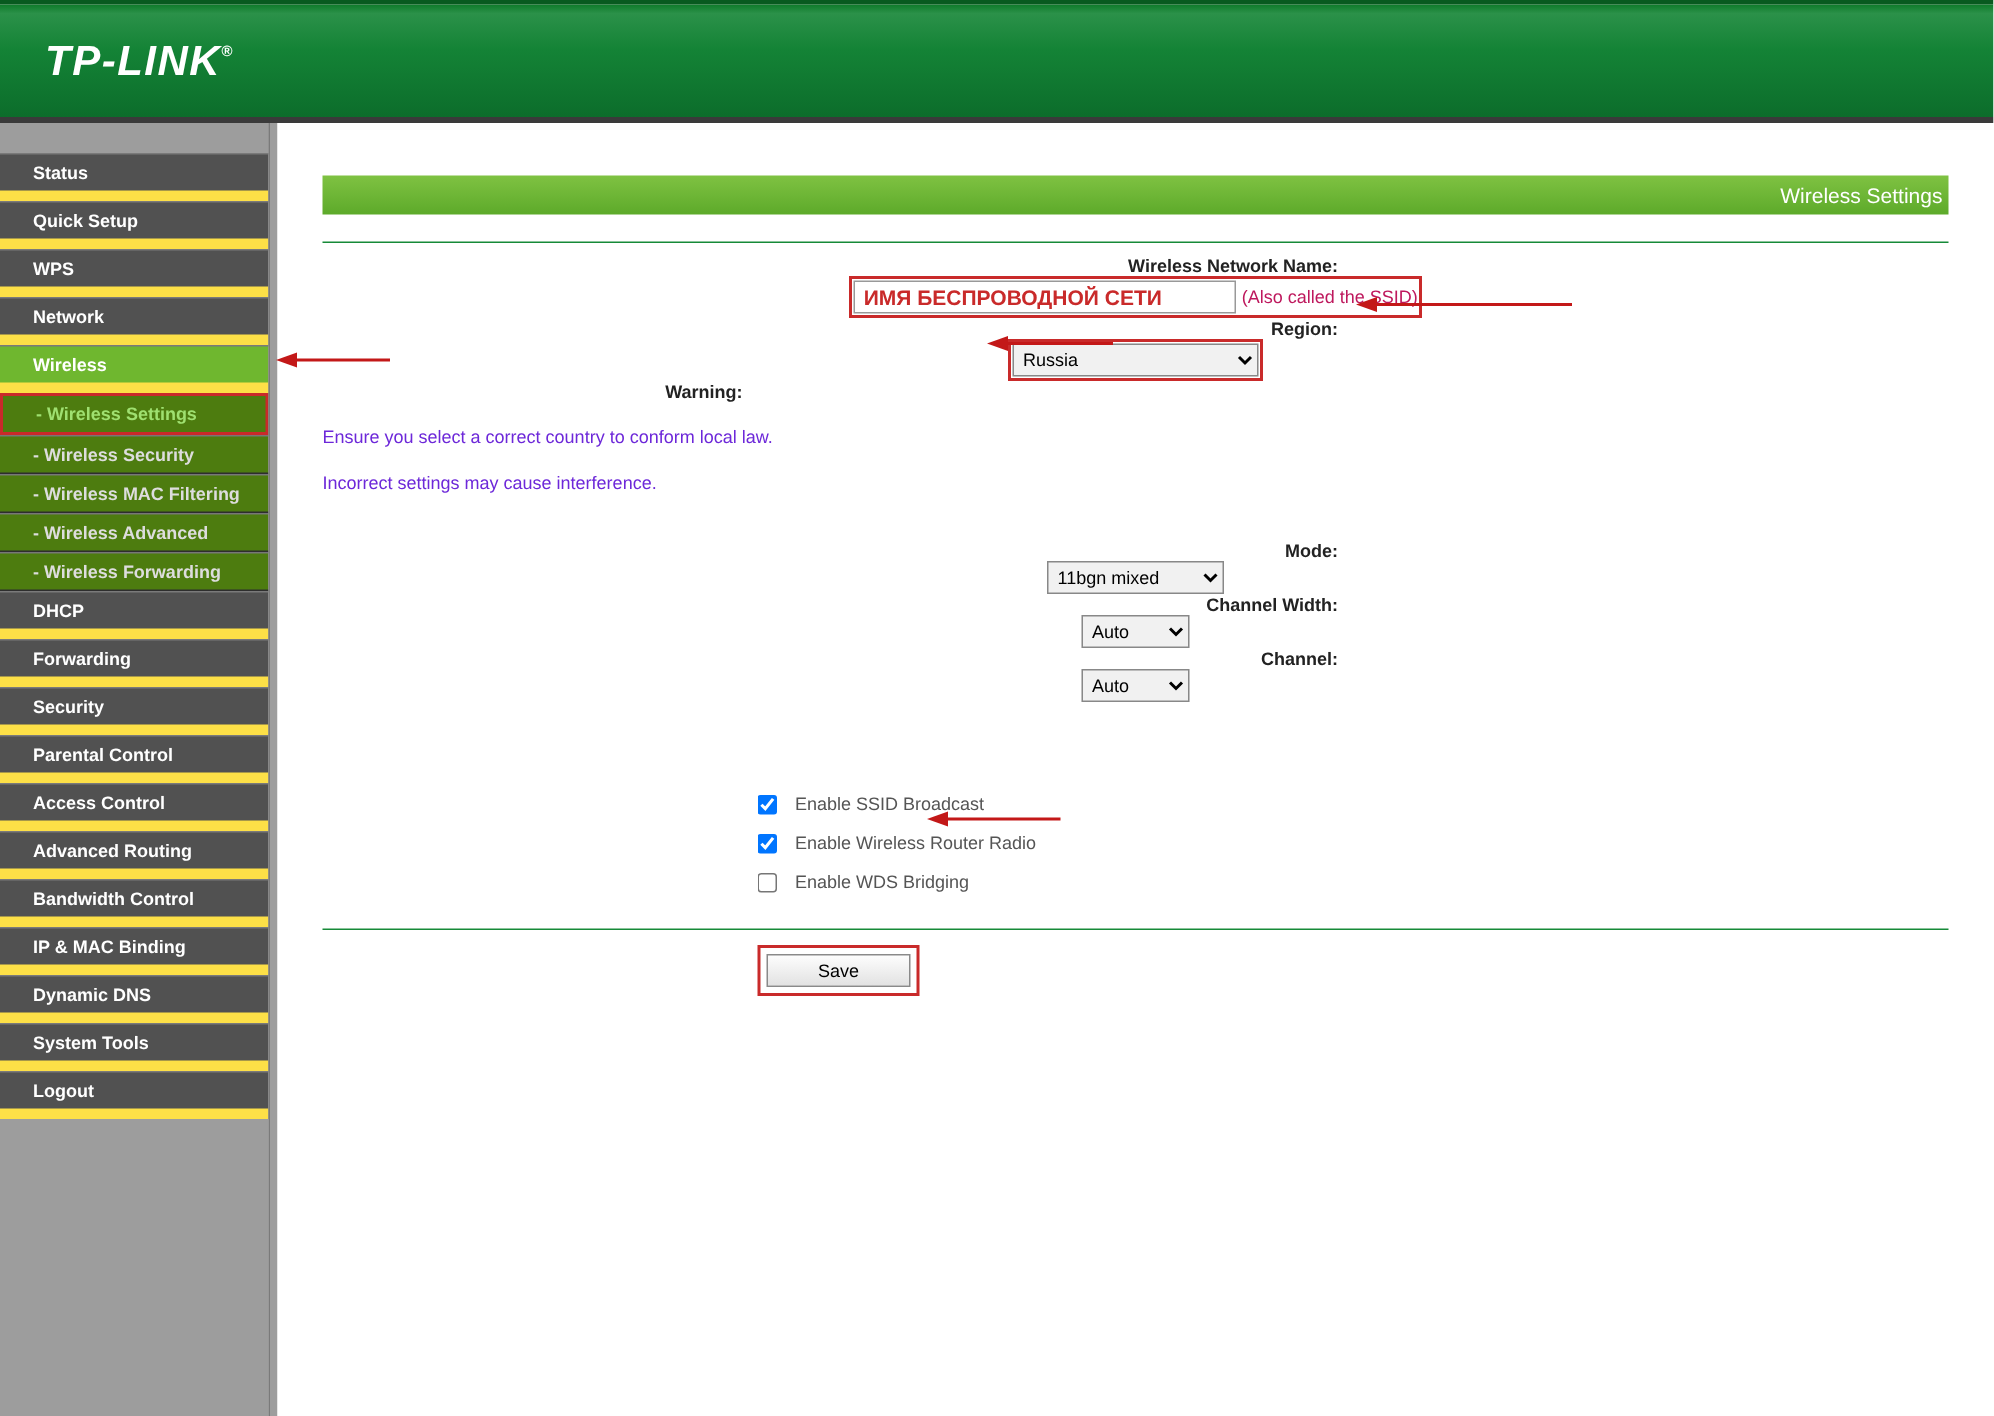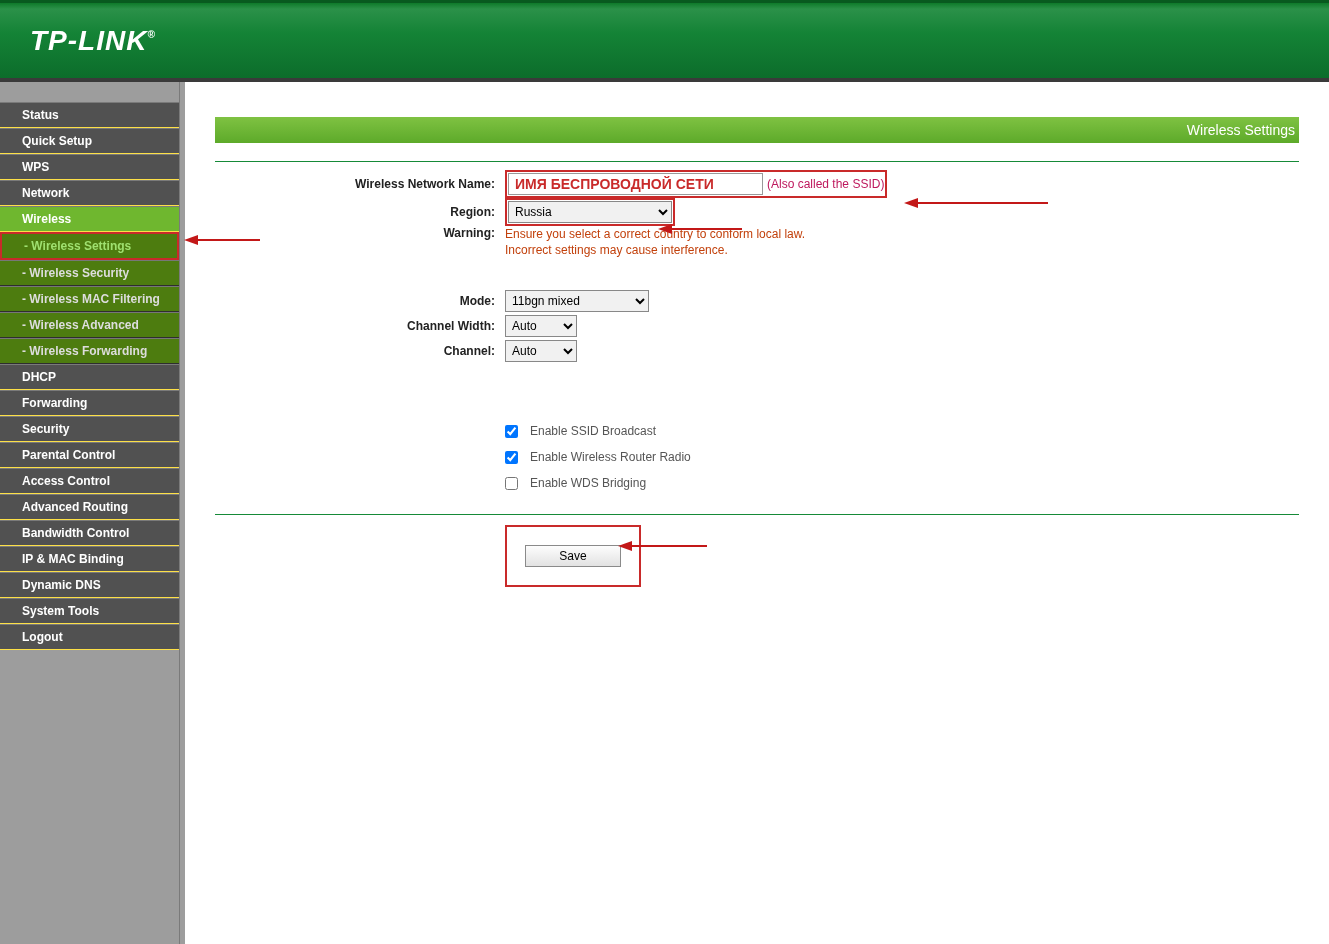--- a/index.html
+++ b/index.html
@@ -10,53 +10,53 @@
 .logo { color: #fff; font-size: 28px; font-weight: 700; letter-spacing: 1px; font-style: italic; }
 .logo sup { font-size: 10px; vertical-align: top; position: relative; top: 4px; }
 
 
 .layout { display: flex; height: calc(944px - 82px); }
 .sidebar { width: 179px; background: #9d9d9d; height: 100%; }
 .resizer { width: 6px; background: #9d9d9d; border-left: 1px solid #7a7a7a; }
 .main { flex: 1; background: #fff; padding: 35px 30px 0 30px; overflow: auto; }
 
 
-.nav-item { display: block; padding: 5px 6px 5px 22px; color: #fff; font-weight: bold; font-size: 12px; background: #515151; border-top: 1px solid #7a7a7a; border-bottom: 1px solid #fde047; cursor: pointer; }
+.nav-item { display: block; padding: 5px 6px 5px 22px; color: #fff; font-weight: bold; font-size: 12px; background: #515151; border-top: 1px solid #7a7a7a; border-bottom: 7px solid #fde047; cursor: pointer; }
 .nav-item.top-level { padding-left: 22px; }
 .nav-item.active-parent { background: #6fb72f; }
 .nav-sub { background: #4d7c0f; padding: 5px 6px 5px 22px; color: #ddd; font-size: 12px; border-top: 1px solid #777; border-bottom: 1px solid #2e2e2e; cursor: pointer; font-weight: bold; }
 .nav-sub.active { color: #9fe070; }
 .nav-spacer { height: 20px; background: #9d9d9d; }
 
 
 .highlight-box { border: 2px solid #c92a2a; }
 
 
 .page-title-bar { background: linear-gradient(to bottom, #7fc242, #5daa2a); color: #fff; font-weight: normal; font-size: 14px; padding: 5px 4px; text-align: right; }
 .section-divider { border: none; border-top: 1px solid #168a38; margin: 18px 0 8px 0; }
 
 
 .form { margin-top: 4px; }
-.form-row { display: flex; align-items: center; min-height: 25px; }
+.form-row { display: flex; align-items: center; min-height: 25px; flex-direction: column; }
 .form-label { width: 290px; text-align: right; padding-right: 10px; color: #222; font-weight: bold; font-size: 12px; }
 .form-control { flex: 1; display: flex; align-items: center; gap: 6px; color: #444; }
 .ssid-input { width: 255px; height: 22px; border: 1px solid #999; padding: 1px 6px; font-size: 14px; color: #c92a2a; font-weight: bold; background: #fff; }
 .ssid-note { margin-left: 4px; color: #be185d; font-size: 12px; }
 .ssid-highlight { border: 2px solid #c92a2a; padding: 1px; display: inline-flex; align-items: center; }
 select { height: 22px; border: 1px solid #888; background: #f1f1f1; font-size: 12px; padding: 0 2px; }
 .sel-region { width: 164px; }
-.sel-mode { width: 144px; }
+.sel-mode { width: 118px; }
 .sel-width { width: 72px; }
 .sel-channel { width: 72px; }
 .region-highlight { border: 2px solid #c92a2a; padding: 1px; display: inline-block; }
-.warning-text { color: #c2410c; font-size: 12px; line-height: 1.35; }
+.warning-text { color: #6d28d9; font-size: 12px; line-height: 1.35; margin-top: 15px; }
 .cb-row { padding-left: 290px; display: flex; align-items: center; gap: 12px; height: 26px; }
 .cb-row label { color: #555; font-size: 12px; }
 .btn-row { padding-left: 290px; margin-top: 10px; }
-.save-wrap { border: 2px solid #c92a2a; display: inline-block; padding: 18px; }
+.save-wrap { border: 2px solid #c92a2a; display: inline-block; padding: 4px; }
 .save-btn { width: 96px; height: 22px; background: linear-gradient(to bottom, #fdfdfd, #e2e2e2); border: 1px solid #8a8a8a; font-size: 12px; cursor: pointer; }
 .arrow-line { position: absolute; height: 2px; background: #c31818; }
 .arrow-head { position: absolute; width: 0; height: 0; border-top: 5px solid transparent; border-bottom: 5px solid transparent; }
 .arrow-head.left { border-right: 14px solid #c31818; }
 
 
 .overlay { position: absolute; left: 0; top: 0; width: 1329px; height: 944px; pointer-events: none; }
 </style>
 </head>
 <body>

